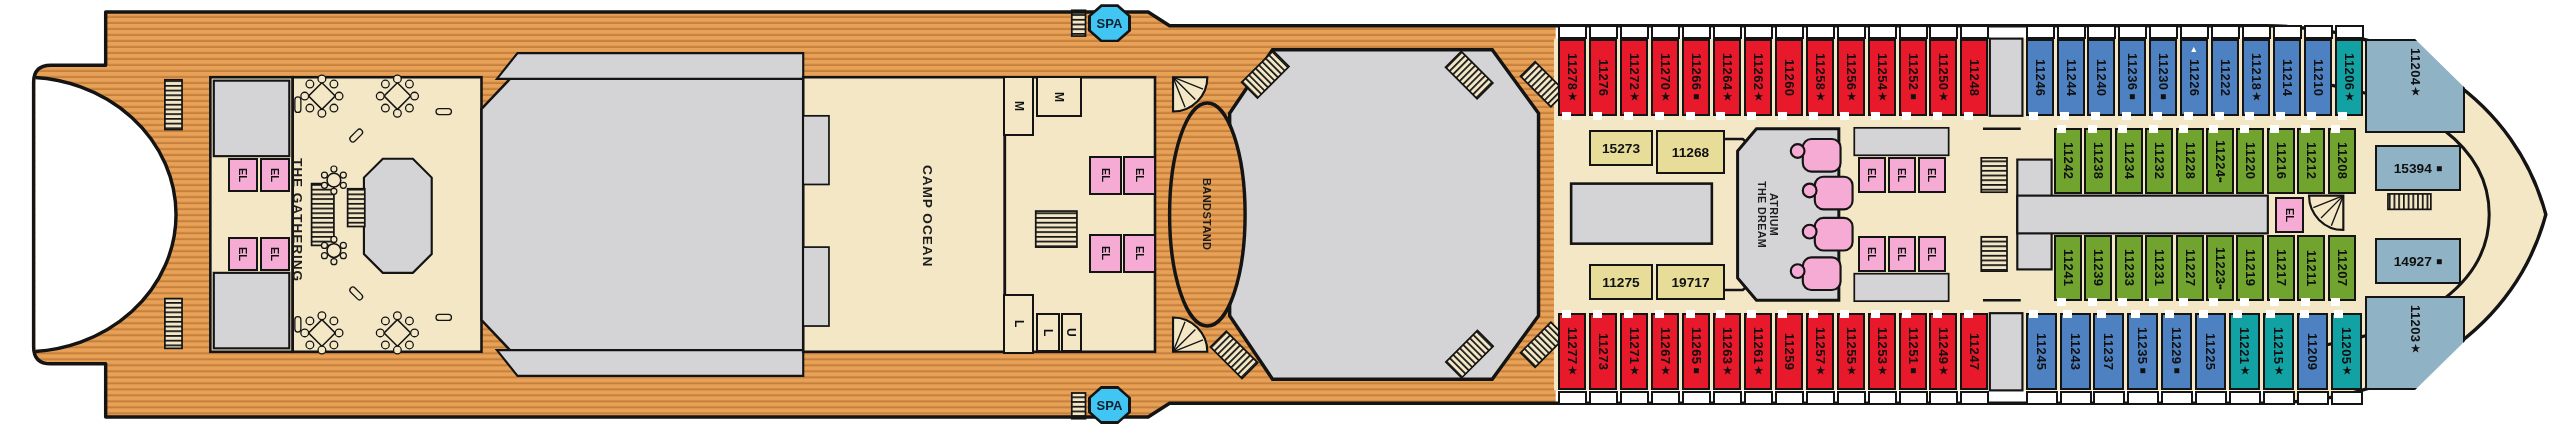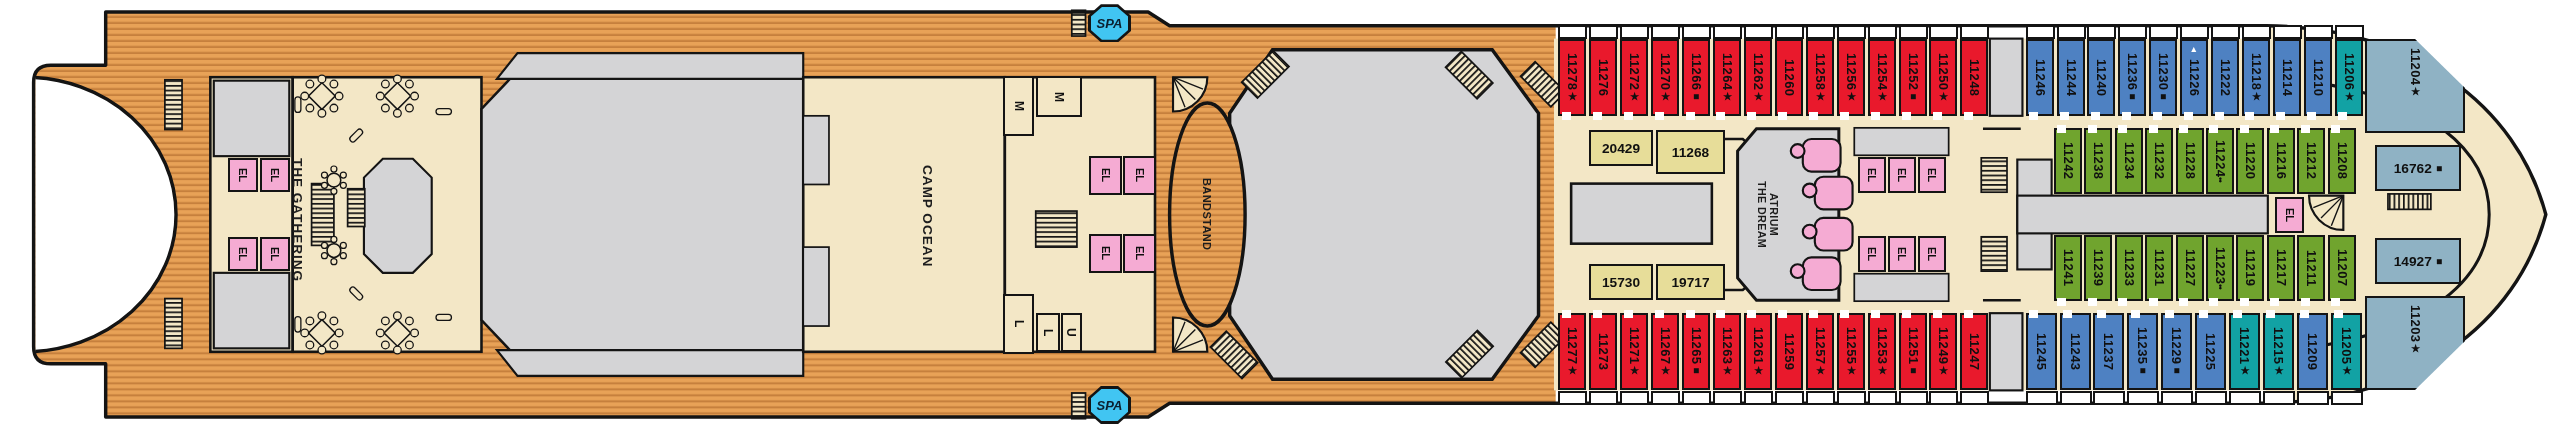--- a/index.html
+++ b/index.html
@@ -32,21 +32,21 @@
   
   .vlabel{position:absolute;writing-mode:vertical-rl;text-align:center;
           display:flex;align-items:center;justify-content:center;
           font-weight:bold;color:#1d1d1d;letter-spacing:0.9px;}
   
   .spa-oct-outer{position:absolute;background:#141414;
     clip-path:polygon(30% 0,70% 0,100% 30%,100% 70%,70% 100%,30% 100%,0 70%,0 30%);}
   .spa-oct-inner{position:absolute;left:2.6px;top:2.6px;right:2.6px;bottom:2.6px;background:#41c5f2;
     clip-path:polygon(30% 0,70% 0,100% 30%,100% 70%,70% 100%,30% 100%,0 70%,0 30%);
     display:flex;align-items:center;justify-content:center;
-    font-weight:bold;font-size:13px;color:#0b2030;font-style:italic;}
+    font-weight:bold;font-size:13px;color:#0b2030;}
 </style>
 </head>
 <body>
 
 <div id="plan">
 
 <svg width="2576" height="429" viewBox="0 0 3000 500">
   <defs>
     <pattern id="wood" width="10" height="7" patternUnits="userSpaceOnUse">
       <rect width="10" height="7" fill="#e8a257"></rect>
@@ -282,34 +282,34 @@
       <span>L</span>
     </div>
 <div class="room" style="left:1036px;top:313px;width:24px;height:39px;">
       <span>L</span>
     </div>
 <div class="room" style="left:1061px;top:313px;width:20.6px;height:39px;">
       <span>U</span>
     </div>
 
 <div class="cabin-h c-yellow" style="left:1589px;top:130px;width:64px;height:36px;">
-      <span>20429</span>
+      <span>15273</span>
     </div>
 <div class="cabin-h c-yellow" style="left:1656px;top:130px;width:69px;height:44px;">
       <span>11268</span>
     </div>
 <div class="cabin-h c-yellow" style="left:1589px;top:264px;width:64px;height:36px;">
-      <span>15730</span>
+      <span>11275</span>
     </div>
 <div class="cabin-h c-yellow" style="left:1656px;top:264px;width:69px;height:36px;">
       <span>19717</span>
     </div>
 
 <div class="cabin-h c-steel" style="left:2375px;top:145px;width:86px;height:46px;gap:4.3px;">
-  <span>16762</span>
+  <span>15394</span>
       <span style="font-size:10.3px;">■</span>
     </div>
 <div class="cabin-h c-steel" style="left:2375px;top:238px;width:86px;height:46px;gap:4.3px;">
   <span>14927</span>
       <span style="font-size:10.3px;">■</span>
     </div>
 
 <div class="cabin" style="left:2365px;top:39px;width:100px;height:94px;border-width:2.6px;
      clip-path:polygon(0 0,50% 0,100% 52%,100% 100%,0 100%);background:#8fb2c4;justify-content:flex-start;padding-top:6.9px;">
   <span><span>11204</span><span class="sym">★</span></span>

